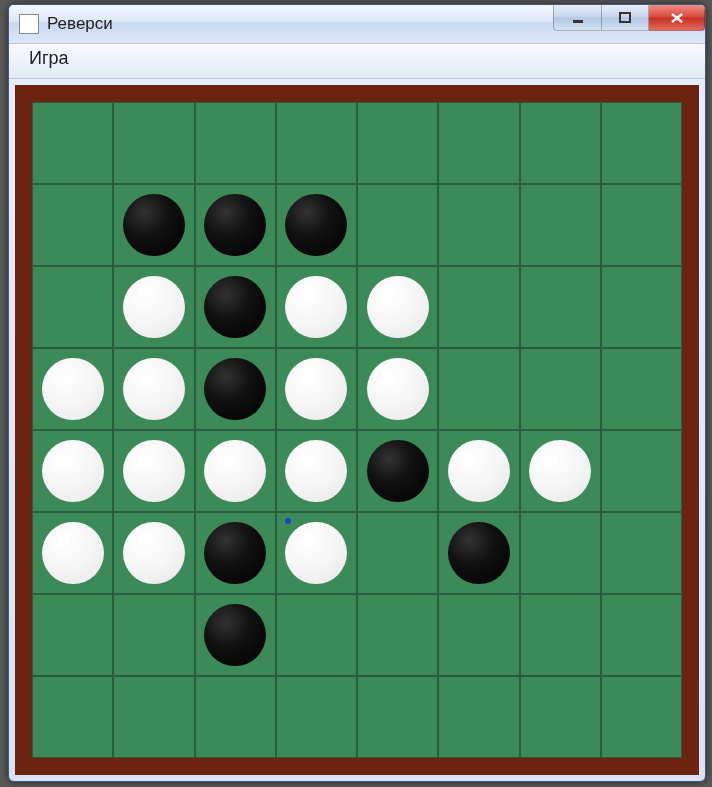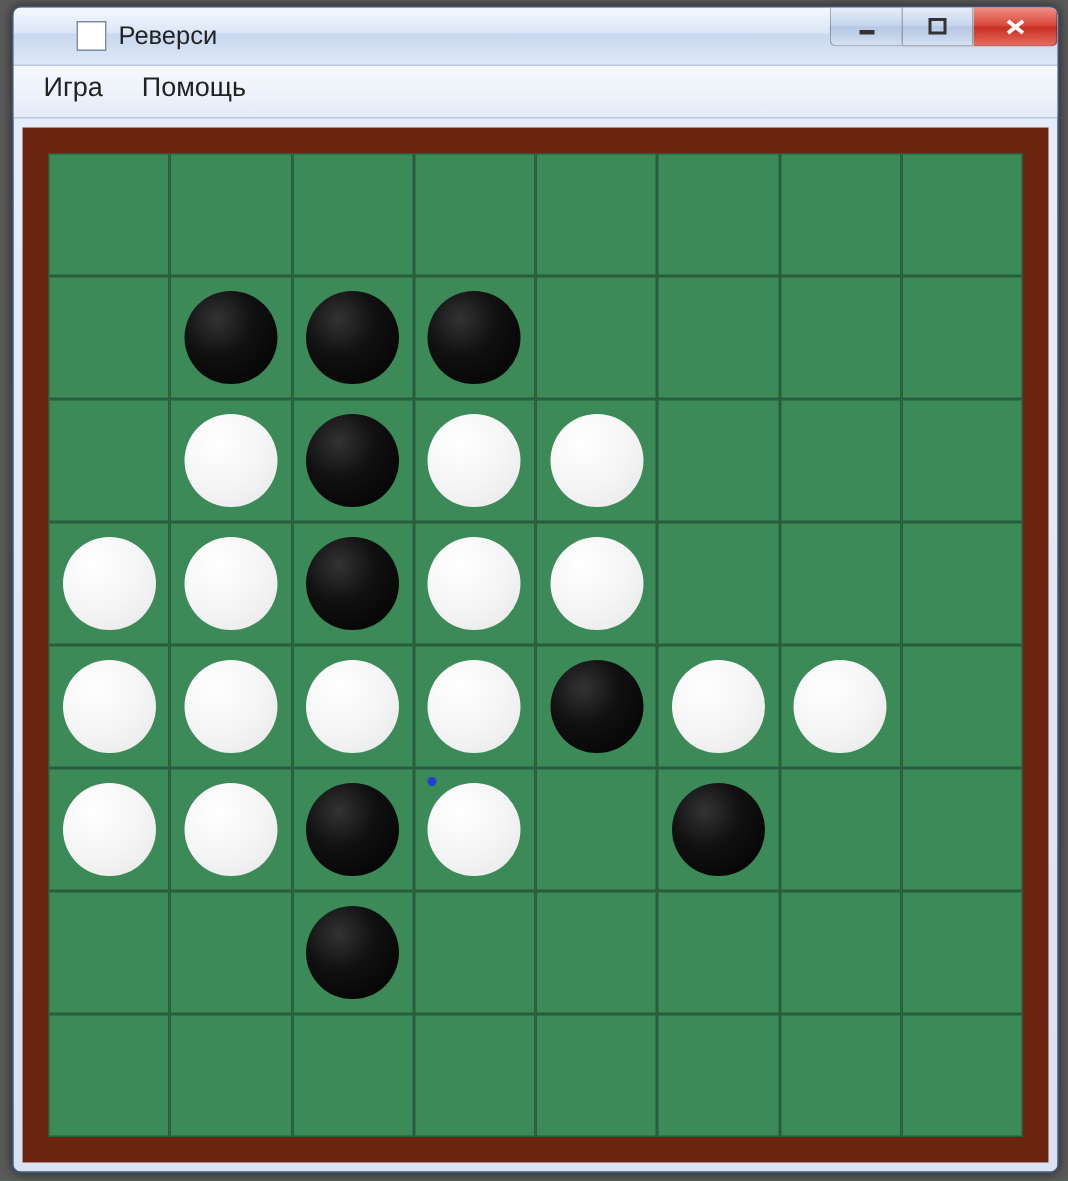--- a/index.html
+++ b/index.html
@@ -23,21 +23,20 @@
     box-shadow: 0 0 8px rgba(0,0,0,0.6);
     overflow: hidden;
   }
   .titlebar {
     height: 38px;
     background: linear-gradient(#f4f8ff, #dbe6f6 45%, #c9d8ef 46%, #dde8f7);
     border-bottom: 1px solid #b7c7de;
     display: flex;
     align-items: center;
     position: relative;
-    padding-left: 32px;
   }
   .app-icon {
     width: 18px;
     height: 18px;
     background: #fff;
     border: 1px solid #7a8ca8;
     margin-left: 10px;
   }
   .title-text {
     margin-left: 8px;
@@ -162,21 +161,20 @@
         <svg width="16" height="14">
           <line x1="3" y1="3" x2="13" y2="11" stroke="#fff" stroke-width="2.5"></line>
           <line x1="13" y1="3" x2="3" y2="11" stroke="#fff" stroke-width="2.5"></line>
         </svg>
       </div>
     </div>
   </div>
 
   <div class="menubar">
     <div class="menu-item">Игра</div>
-    <div class="menu-item">Помощь</div>
   </div>
 
   <div class="client">
     <div class="board-frame">
       <div class="board" id="board">
           <div class="cell"></div>
           <div class="cell"></div>
           <div class="cell"></div>
           <div class="cell"></div>
           <div class="cell"></div>

